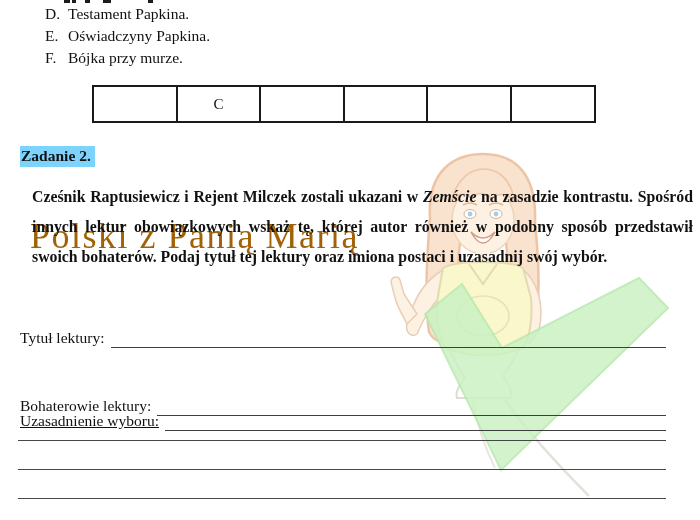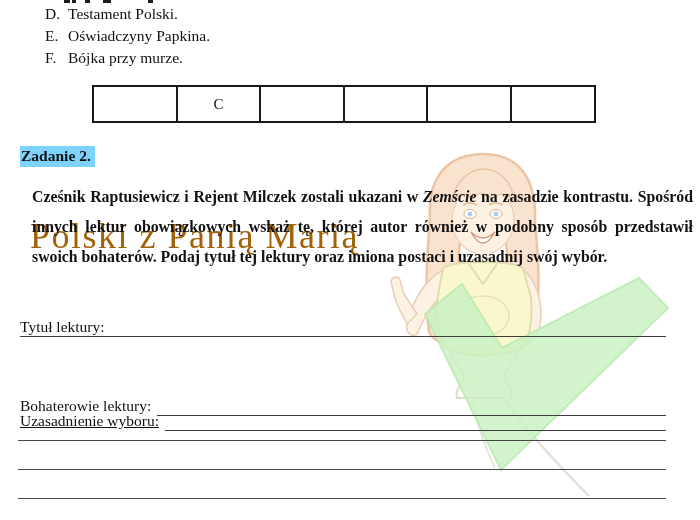--- a/index.html
+++ b/index.html
@@ -46,21 +46,21 @@
   }
   .task-paragraph{
     position:absolute;left:20px;top:170px;width:661px;
     font-size:15.8px;font-weight:bold;line-height:30px;
     text-align:justify;margin:12px;
   }
   .task-paragraph .book-title{font-style:italic;}
 
   
   .form-row{position:absolute;left:20px;width:646px;height:20px;display:flex;font-size:15.5px;}
-  .row-0{top:318px;flex-direction:column;} .row-1{top:357px;margin-top:40px;} .row-2{top:412px;text-decoration:underline;}
+  .row-0{top:329px;} .row-1{top:357px;margin-top:40px;} .row-2{top:412px;text-decoration:underline;}
   .form-label{white-space:nowrap;padding-right:6px;}
   .form-line{flex:1;border-bottom:1.6px solid #3e3e3e;margin-bottom:1px;}
 
   
   .blank-line{position:absolute;left:18px;width:648px;height:0;border-bottom:1.7px solid #474747;}
   .bl-0{top:440px;} .bl-1{top:469px;} .bl-2{top:498px;}
 </style>
 </head>
 <body>
 
@@ -122,21 +122,21 @@
     <span class="cm1"></span>
       <span class="cm2"></span>
       <span class="cm3"></span>
     <span class="cm4"></span>
       <span class="cm5"></span>
   </div>
 
   <div class="options">
     <div class="option-row">
       <span class="option-letter">D.</span>
-      <span>Testament Polski.</span>
+      <span>Testament Papkina.</span>
     </div>
     <div class="option-row">
       <span class="option-letter">E.</span>
       <span>Oświadczyny Papkina.</span>
     </div>
     <div class="option-row">
       <span class="option-letter">F.</span>
       <span>Bójka przy murze.</span>
     </div>
   </div>

